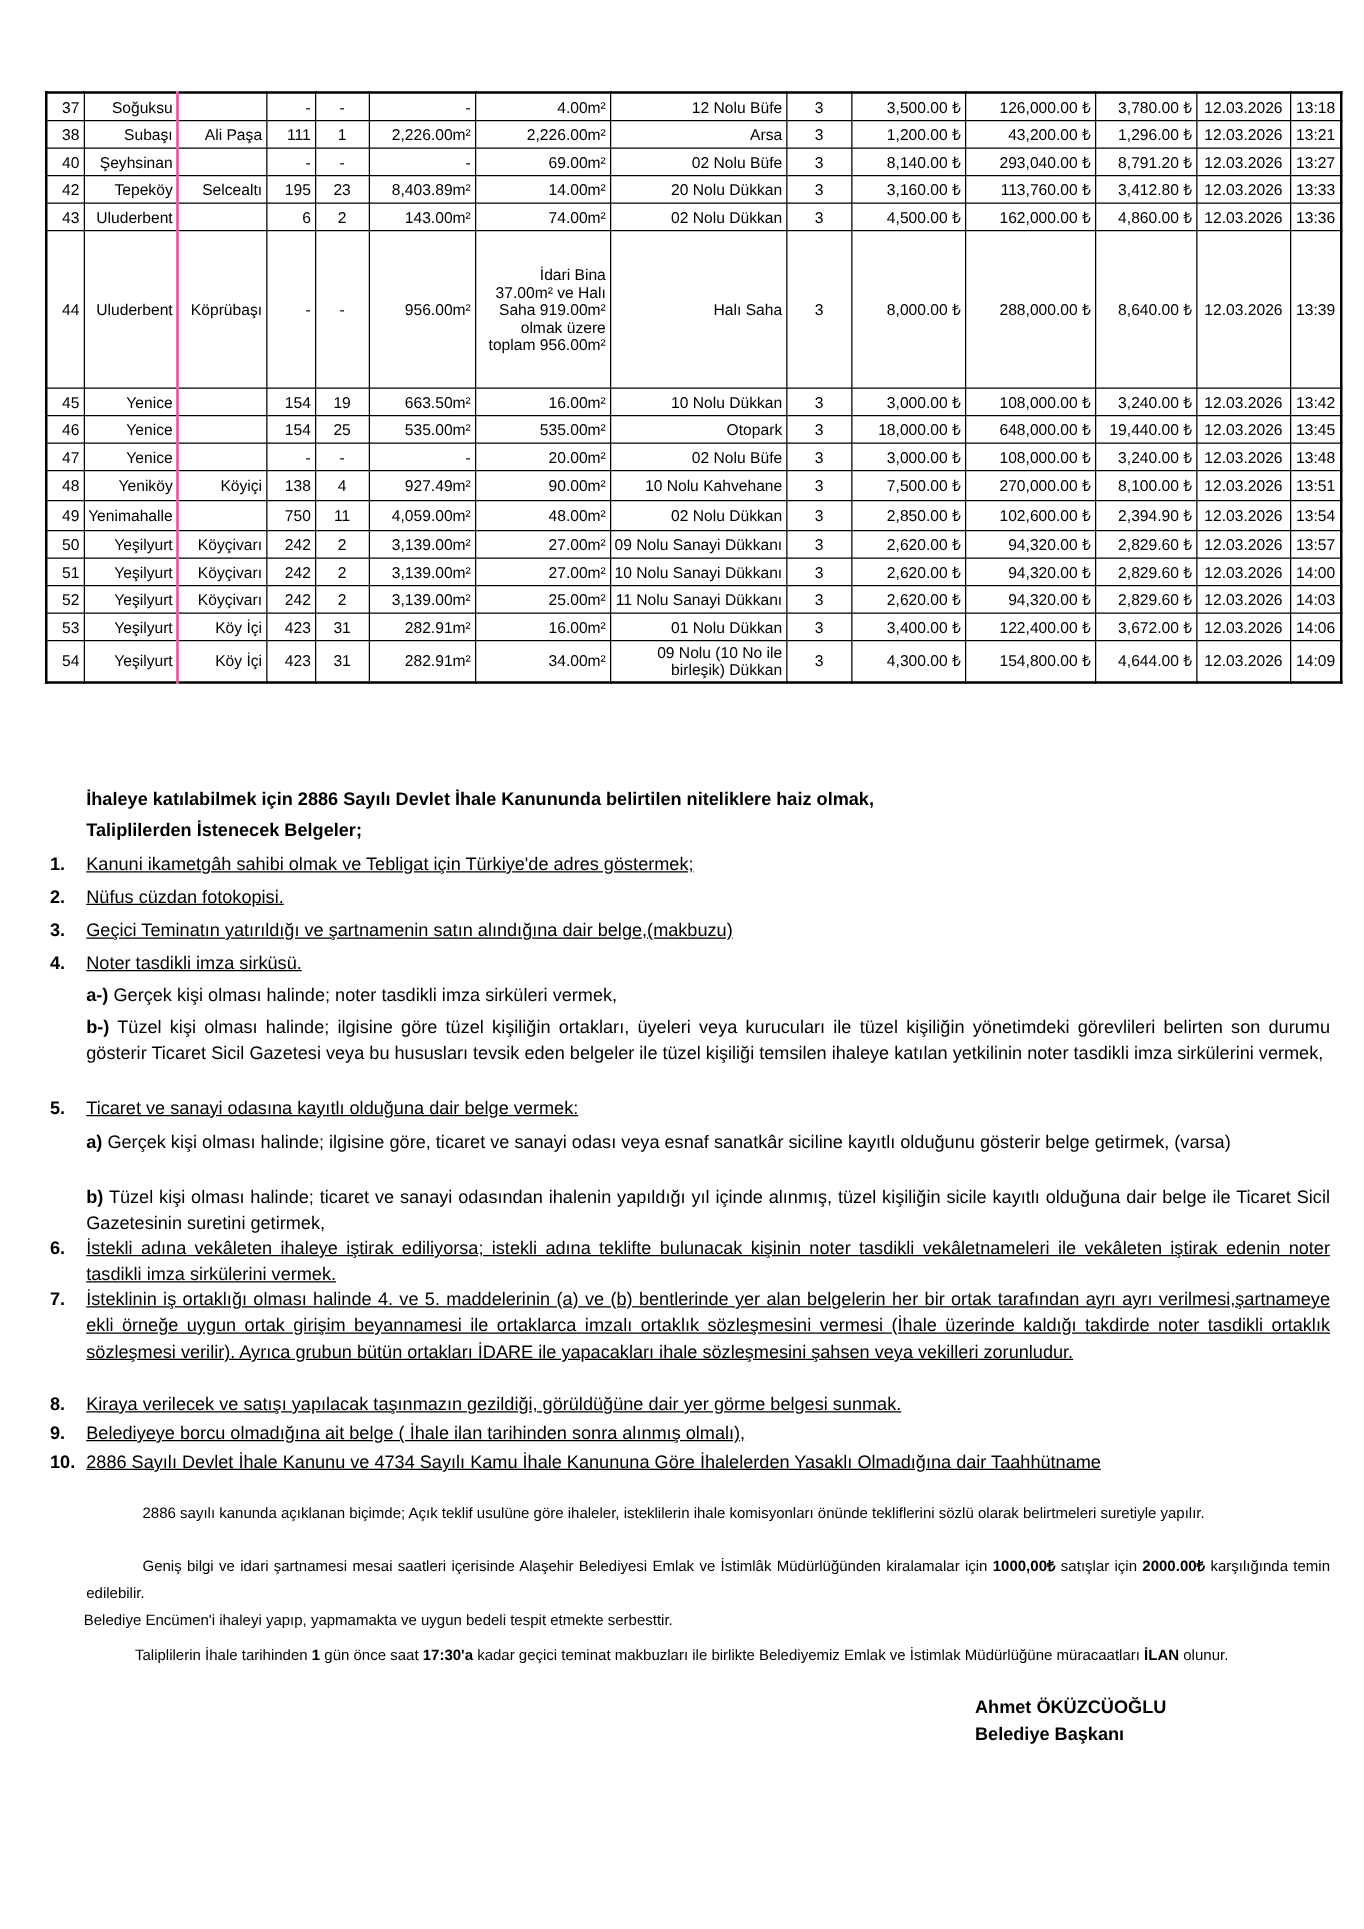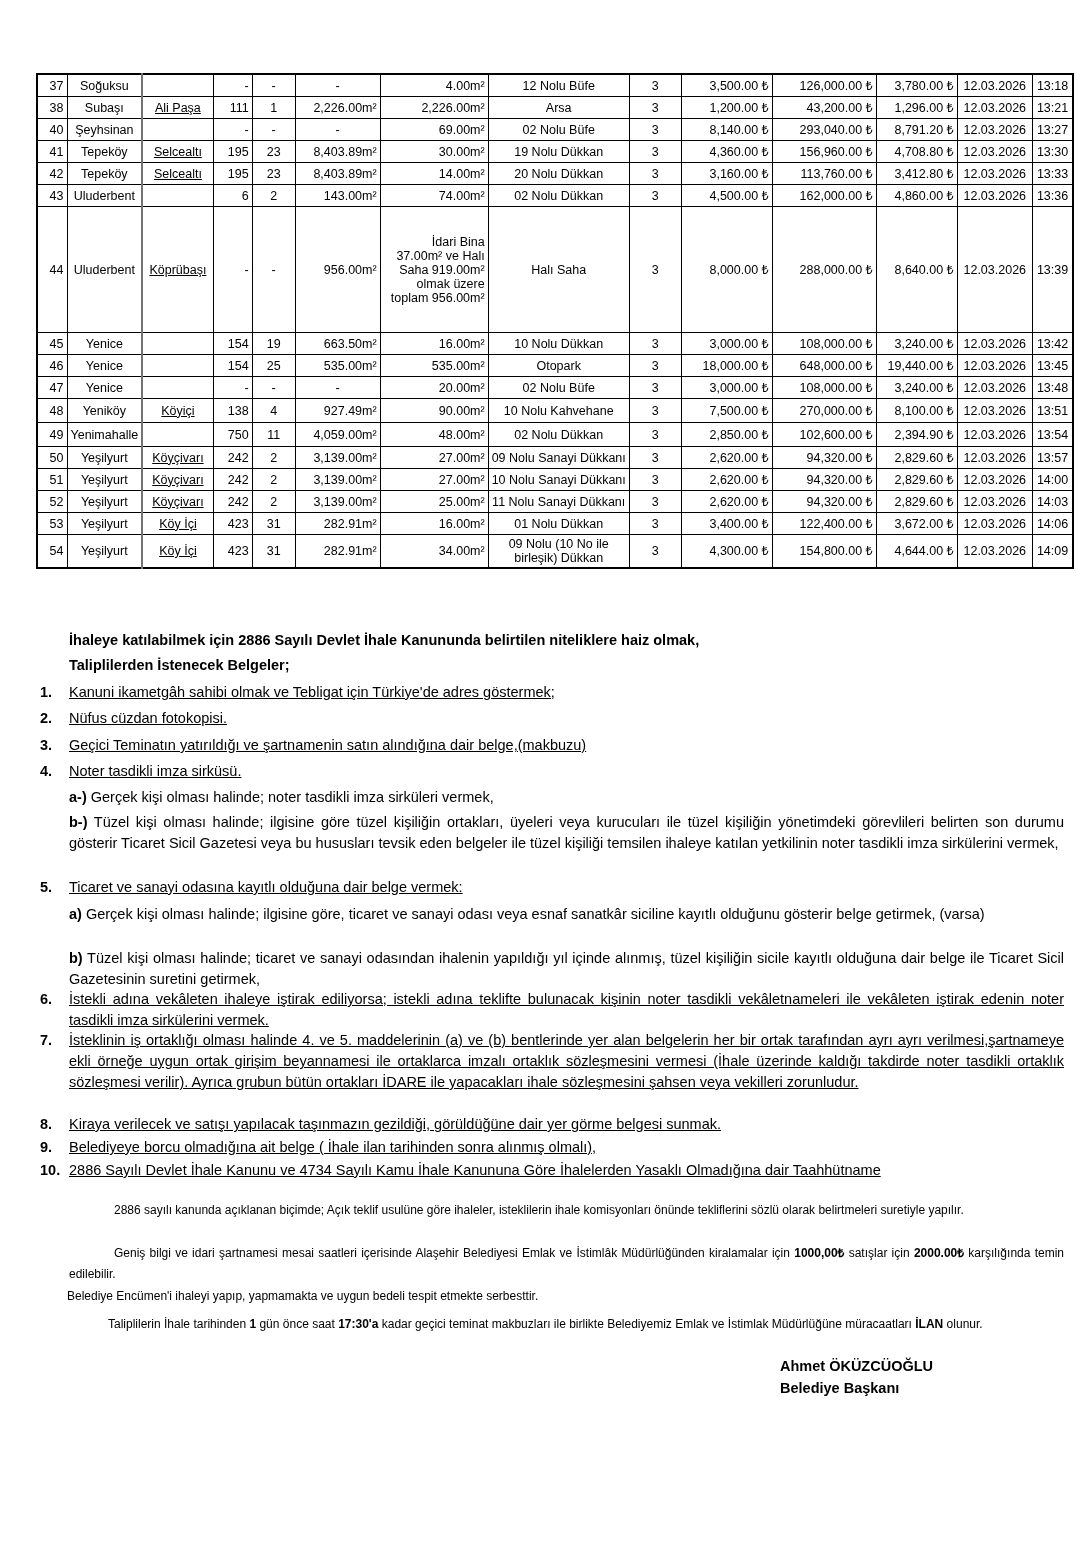--- a/index.html
+++ b/index.html
@@ -2,24 +2,24 @@
 <html><head>
 <meta charset="utf-8">
 <style>
   html, body { margin: 0; padding: 0; background: #ffffff; }
   body { width: 1091px; height: 1543px; position: relative; overflow: hidden;
          font-family: "Liberation Sans", sans-serif; color: #000; }
   .tbl { position: absolute; left: 36px; top: 73px; border-collapse: collapse;
          table-layout: fixed; font-size: 12.5px; border: 2px solid #000; }
   .tbl td { border: 1px solid #000; padding: 0 3px; white-space: nowrap; height: 21px;
             overflow: hidden; vertical-align: middle; line-height: 14px; }
-  .tbl td.b2 { border-left: 2px solid #737373; text-decoration: underline; }
+  .tbl td.b2 { border-left: 2px solid #ec4899; }
   .tbl td.r { text-align: right; }
   .tbl td.c { text-align: center; }
-  .tbl td.l { text-align: center; }
+  .tbl td.l { text-align: right; }
   .tbl td.wrap { white-space: normal; }
   .tbl tr.tall td { height: 125px; }
   .tbl tr.mid td { height: 32px; }
   .tbl tr.h23 td { height: 23px; }
   .hdr { position: absolute; left: 69px; font-weight: bold; font-size: 14.5px; }
   .li { position: absolute; left: 40px; right: 27px; font-size: 14.5px; line-height: 21px; }
   .li .num { position: absolute; left: 0; top: 0; font-weight: bold; width: 28px; }
   .li .body { margin-left: 29px; text-align: justify; text-decoration: underline; }
   .sub { position: absolute; left: 69px; right: 27px; font-size: 14.5px; line-height: 21px; text-align: justify; }
   .para { position: absolute; left: 69px; right: 27px; font-size: 12px; line-height: 21px; text-align: justify; }
@@ -90,36 +90,20 @@
         <td class="r">69.00m²</td>
         <td class="l">02 Nolu Büfe</td>
         <td class="c">3</td>
         <td class="r">8,140.00 ₺</td>
         <td class="r">293,040.00 ₺</td>
         <td class="r">8,791.20 ₺</td>
         <td class="c">12.03.2026</td>
         <td class="c">13:27</td>
       </tr>
       <tr>
-        <td class="r">41</td>
-        <td class="l">Tepeköy</td>
-        <td class="l b2">Selcealtı</td>
-        <td class="r">195</td>
-        <td class="c">23</td>
-        <td class="r">8,403.89m²</td>
-        <td class="r">30.00m²</td>
-        <td class="l">19 Nolu Dükkan</td>
-        <td class="c">3</td>
-        <td class="r">4,360.00 ₺</td>
-        <td class="r">156,960.00 ₺</td>
-        <td class="r">4,708.80 ₺</td>
-        <td class="c">12.03.2026</td>
-        <td class="c">13:30</td>
-      </tr>
-      <tr>
         <td class="r">42</td>
         <td class="l">Tepeköy</td>
         <td class="l b2">Selcealtı</td>
         <td class="r">195</td>
         <td class="c">23</td>
         <td class="r">8,403.89m²</td>
         <td class="r">14.00m²</td>
         <td class="l">20 Nolu Dükkan</td>
         <td class="c">3</td>
         <td class="r">3,160.00 ₺</td>

